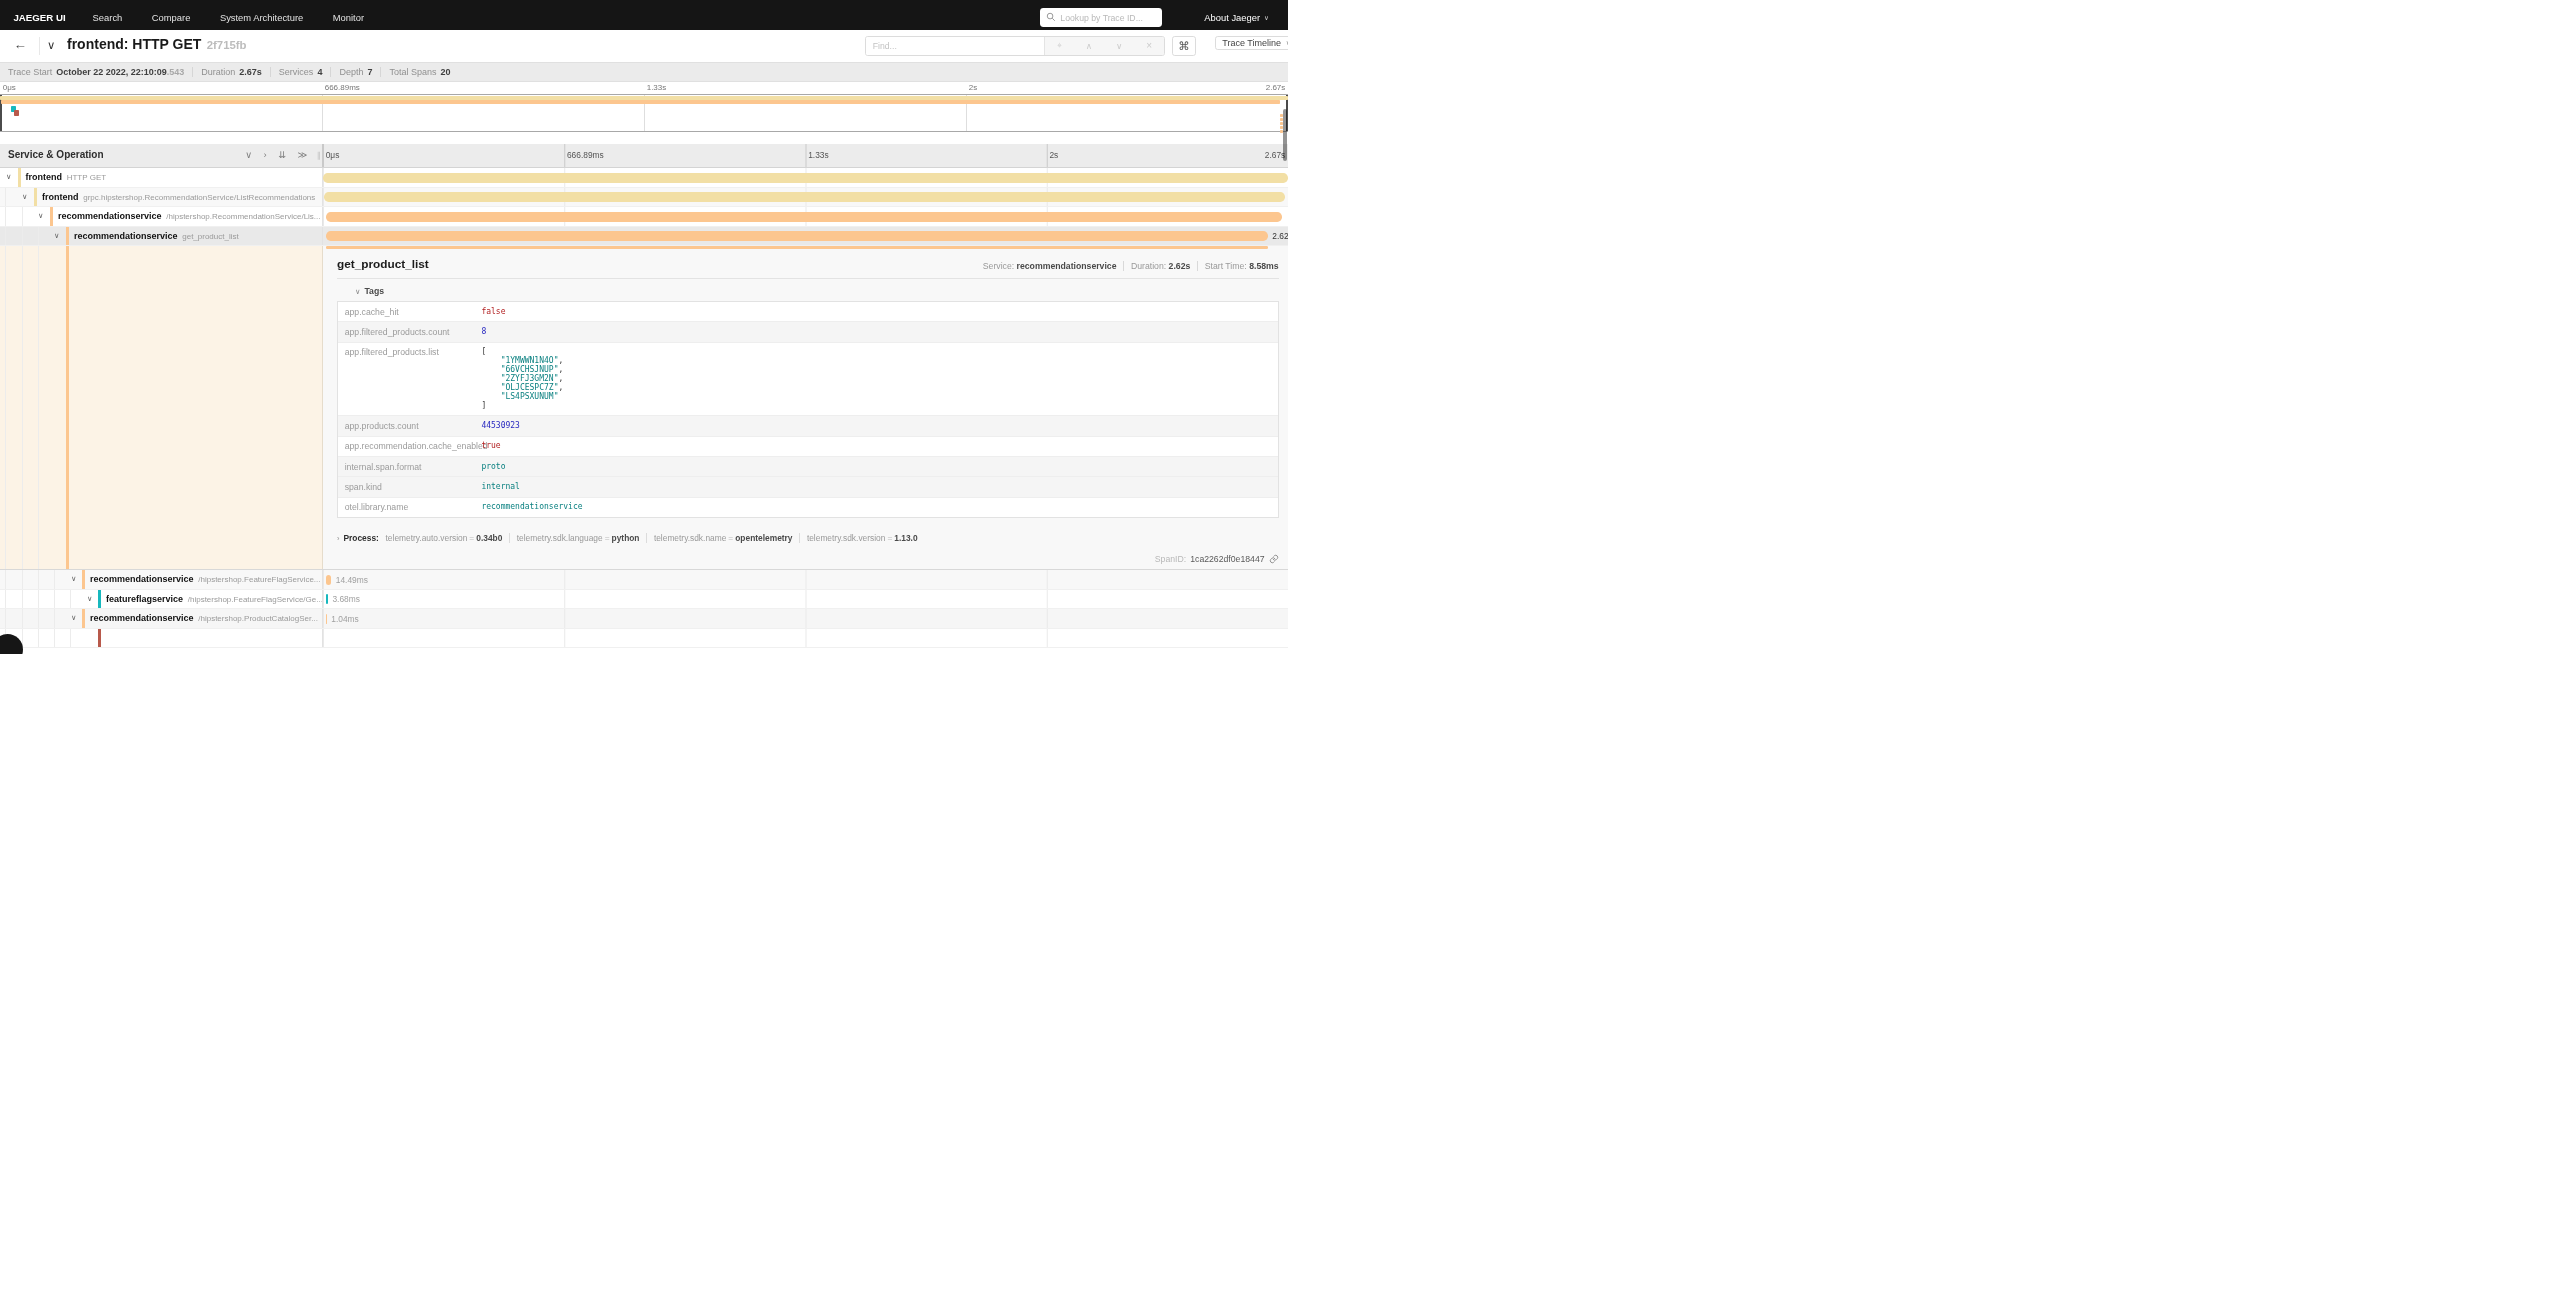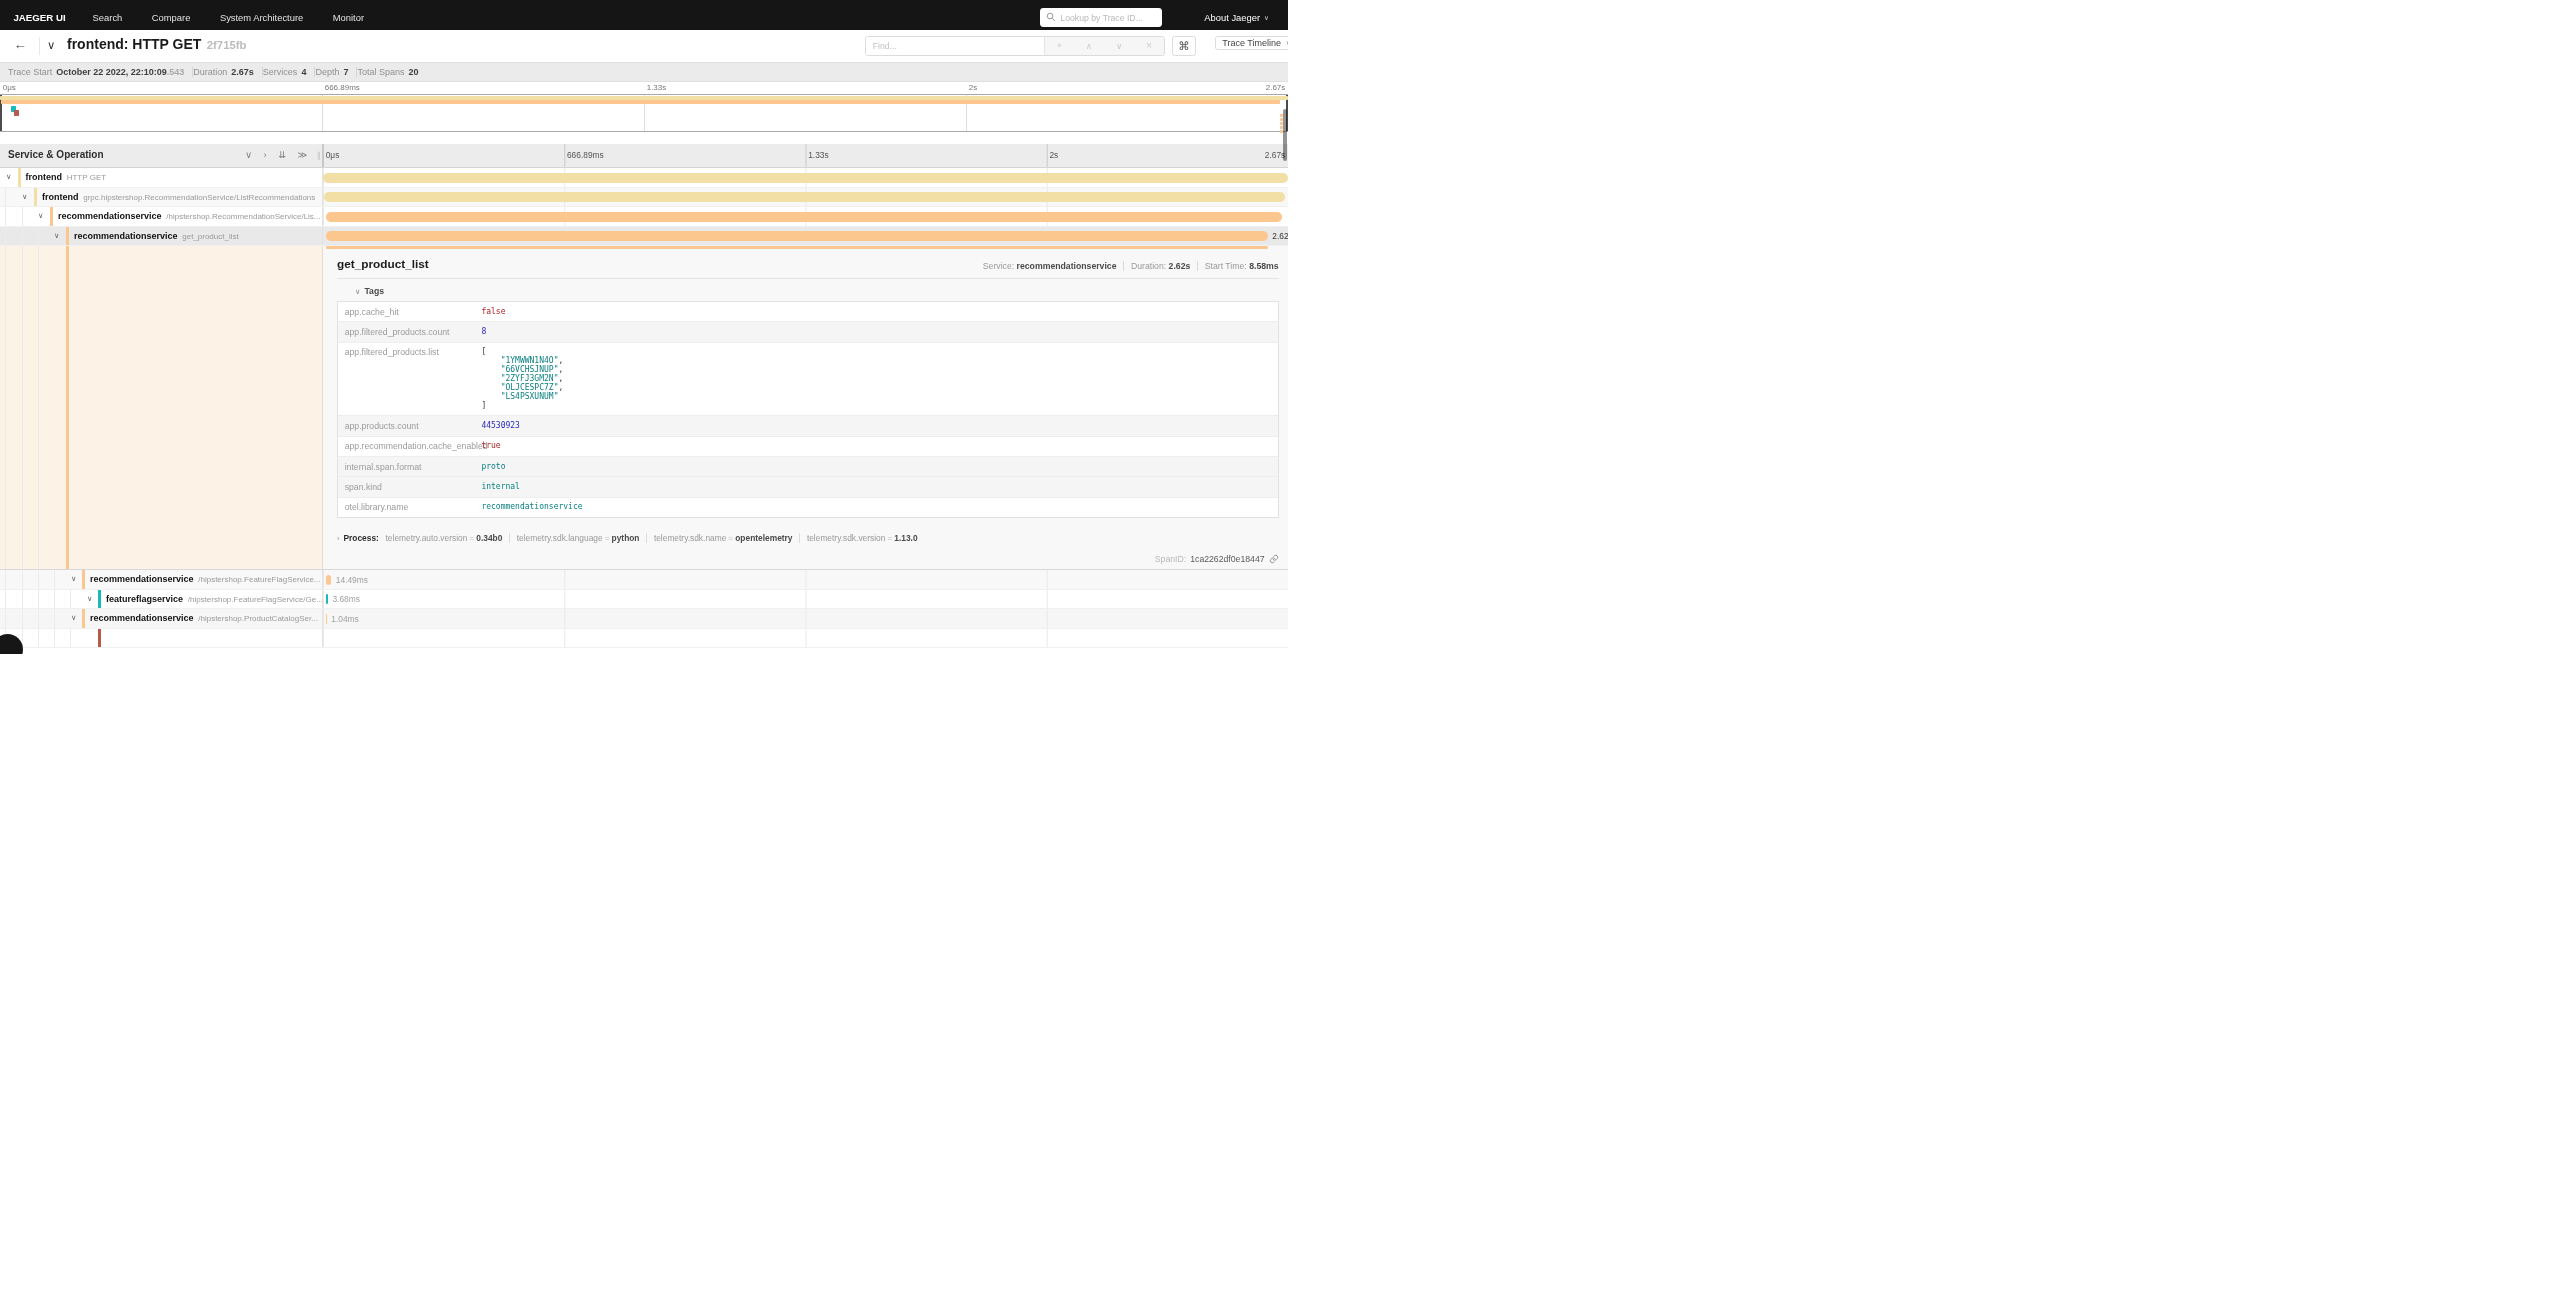--- a/index.html
+++ b/index.html
@@ -36,21 +36,21 @@
   .kbd-btn { position:absolute; left:1172px; top:6px; width:24px; height:20px; border:0.7px solid #dcdcdc; border-radius:2.7px; background:#fff;
              display:flex; align-items:center; justify-content:center; font-size:11.4px; color:#555; cursor:pointer; }
   .view-btn { position:absolute; left:1203px; top:6px; width:83px; height:14px; border:0.7px solid #dcdcdc; border-radius:2.7px; background:#fff;
               display:flex; align-items:center; justify-content:center; gap:4.7px; font-size:9px; color:#444; cursor:pointer;margin-left:12px; }
 
   
   .stats-bar { position:absolute; top:62px; left:0; width:100%; height:20px; background:#ebebeb;
                border-top:0.7px solid #e0e0e0; border-bottom:0.7px solid #e0e0e0;
                display:flex; align-items:center; font-size:9px; padding-left:8px; }
   .stat { display:flex; align-items:center; }
-  .stat + .stat { border-left:0.7px solid #d6d6d6; margin-left:8px; }
+  .stat + .stat { border-left:0.7px solid #d6d6d6; margin-left:8px; padding-left:8px; }
   .stat .lbl { color:#909090; margin-right:4px; }
   .stat .val { color:#3f3f3f; font-weight:bold; }
   .stat .val-dim { color:#a8a8a8; font-weight:bold; }
 
   
   .mm-labels { position:absolute; top:83px; left:0; width:100%; height:10.7px; }
   .tickline { position:absolute; font-size:8px; color:#777; }
   .mm-canvas { position:absolute; top:94px; left:0; width:100%; height:38px; background:#fff;
                border-top:1.3px solid #a8a8a8; border-bottom:1.3px solid #a8a8a8; cursor:crosshair;
                background-image:linear-gradient(90deg,#dedede 0.7px,transparent 0.7px); background-size:25% 100%; }

